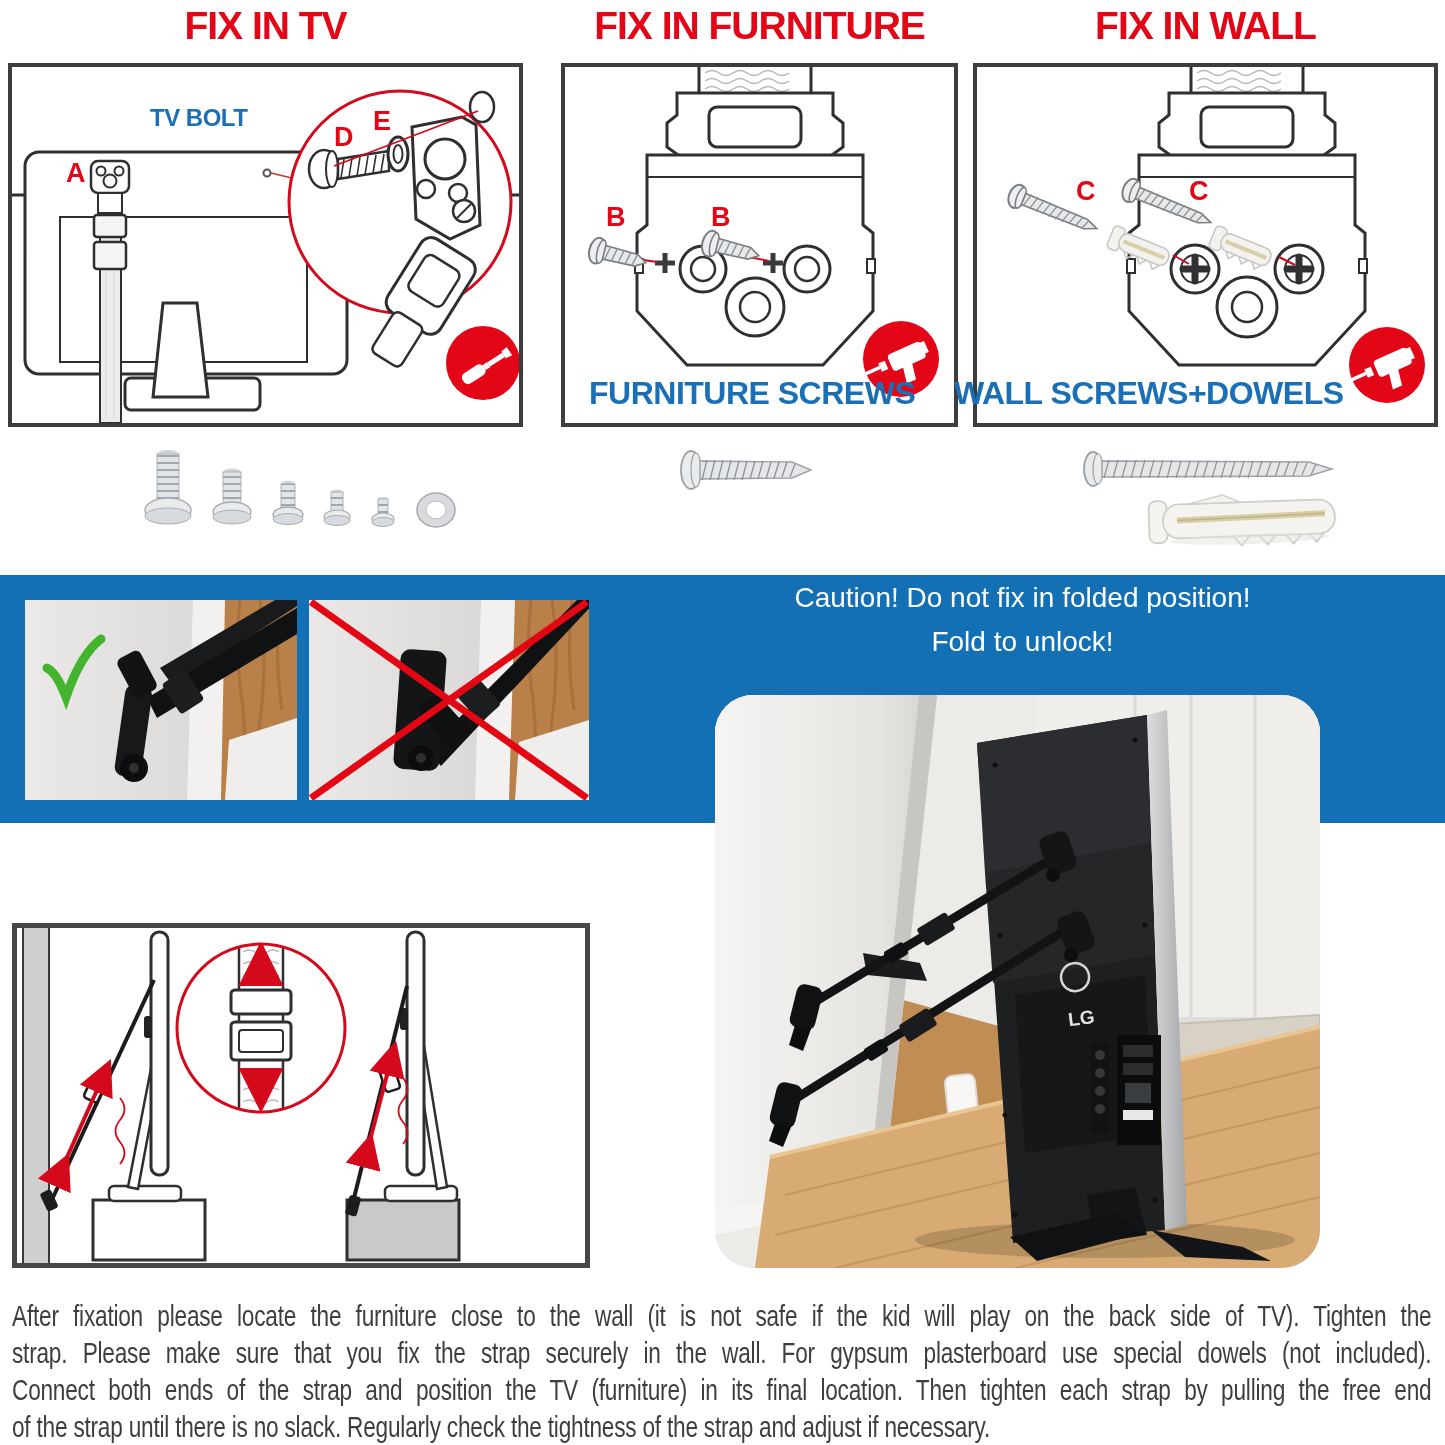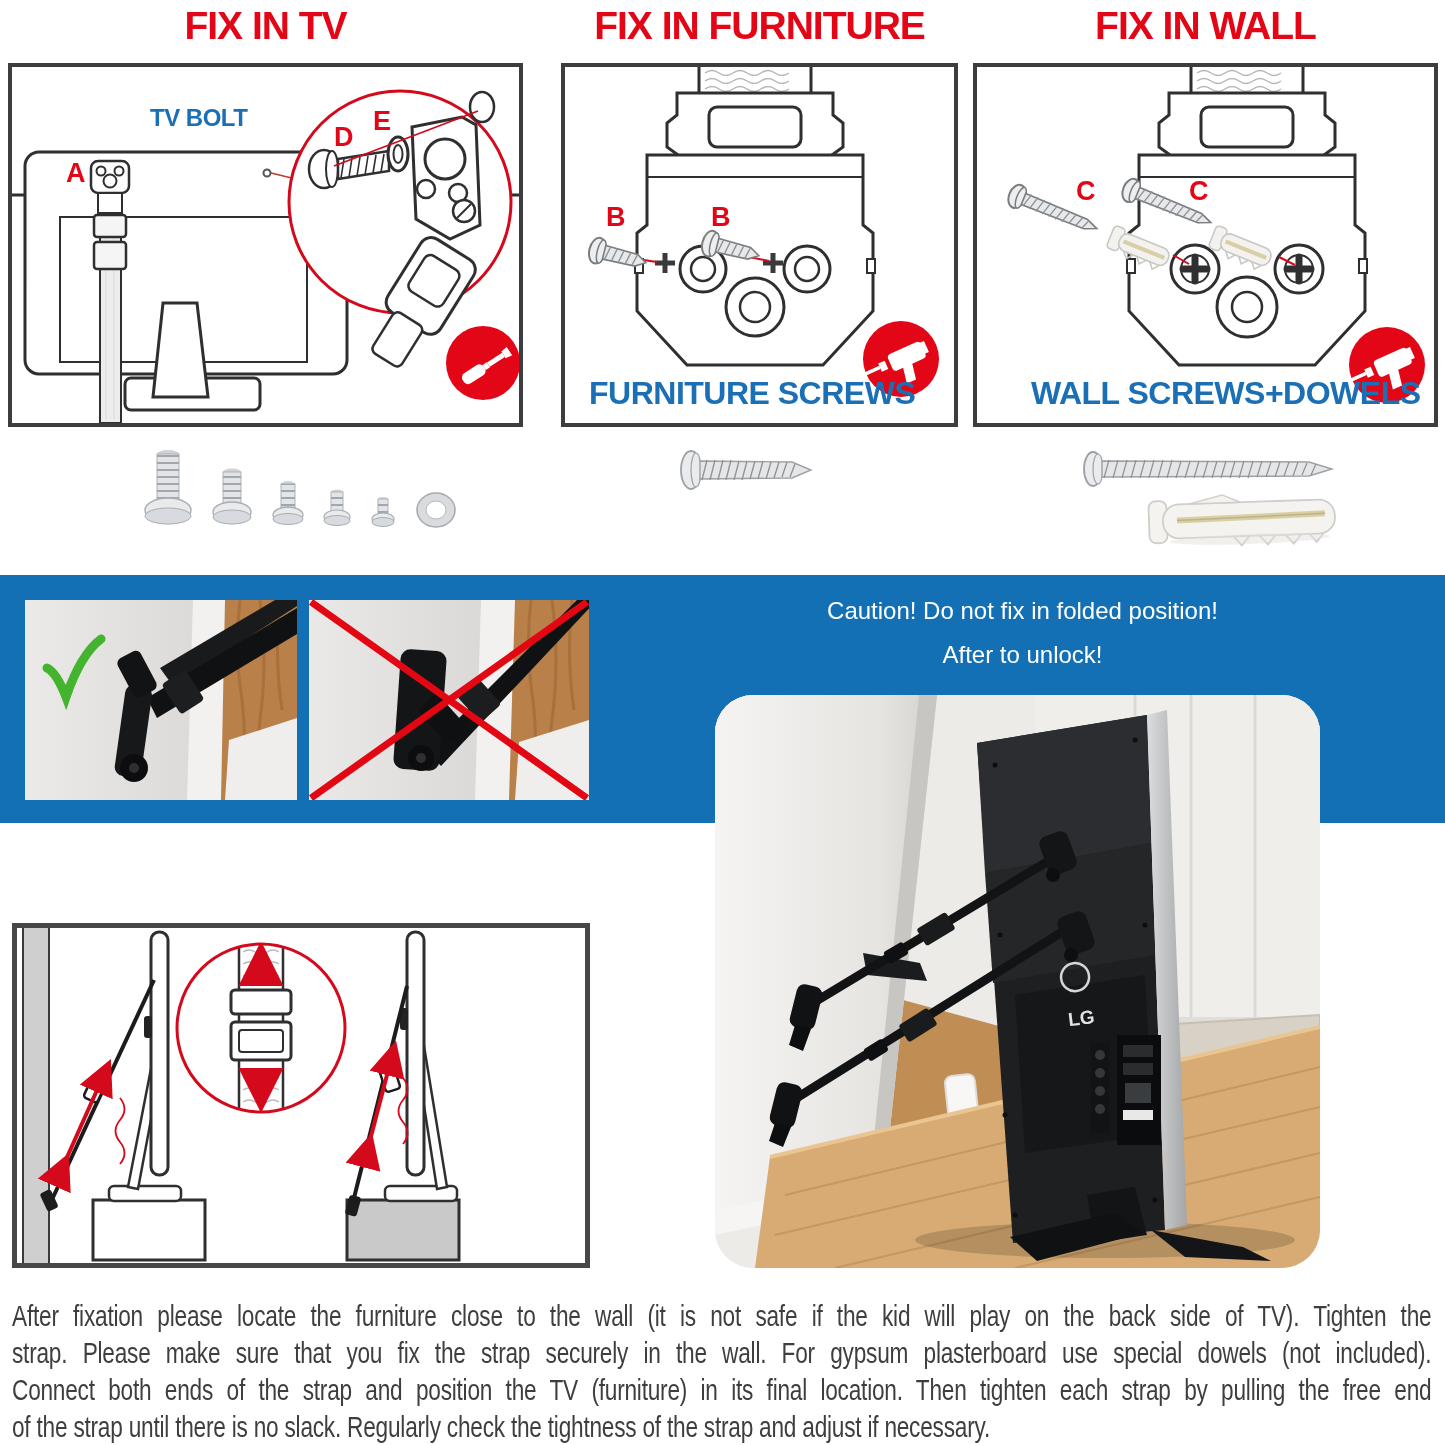--- a/index.html
+++ b/index.html
@@ -6,22 +6,22 @@
   .page{position:relative;width:1445px;height:1445px;background:#ffffff;overflow:hidden;
         font-family:"Liberation Sans", sans-serif;}
   .abs{position:absolute;}
   .sec-title{font-size:39px;font-weight:bold;color:#e30617;text-align:center;letter-spacing:-1px;}
   .panel{position:absolute;border:4px solid #3d3d40;background:#fff;box-sizing:border-box;}
   .panel svg{position:absolute;left:0;top:0;}
   .cap-blue{font-size:32px;font-weight:bold;color:#1a6fb5;letter-spacing:-0.5px;white-space:nowrap;}
   .part-label{font-size:27px;font-weight:bold;color:#e30617;}
   .band{position:absolute;left:0;top:575px;width:1445px;height:248px;background:#1470b4;}
   .photo{position:absolute;overflow:hidden;background:#ddd;}
-  .caution{position:absolute;left:690px;top:589px;width:665px;text-align:center;color:#ffffff;
-           font-size:24px;line-height:44px;font-weight:normal;}
+  .caution{position:absolute;left:690px;top:576px;width:665px;text-align:center;color:#ffffff;
+           font-size:28px;line-height:44px;font-weight:normal;}
   .tv-photo{position:absolute;left:715px;top:695px;width:605px;height:573px;border-radius:38px;
             overflow:hidden;background:#ecebe8;}
   .secure-title{position:absolute;left:12px;top:849px;width:578px;text-align:center;
                 font-size:40px;font-weight:bold;color:#e30617;letter-spacing:-1px;}
   .safety-panel{position:absolute;left:12px;top:923px;width:578px;height:345px;
                 border:5px solid #47474a;box-sizing:border-box;background:#fff;}
   .footer{position:absolute;left:12px;top:1297px;width:1880px;transform:scaleX(0.755);
           transform-origin:left top;color:#3e3e3e;}
   .footer .fl{font-size:30px;line-height:37px;letter-spacing:-0.3px;white-space:normal;}
   .footer .just{text-align:justify;text-align-last:justify;}
@@ -226,21 +226,21 @@
           <path d="M8 0 h28 a4 4 0 0 1 4 4 v10 a4 4 0 0 1 -4 4 h-12 l-3 16 h-10 l3 -16 h-6 a4 4 0 0 1 -4 -4 v-10 a4 4 0 0 1 4 -4 z"></path>
           <rect x="-7" y="4" width="7" height="9"></rect>
           <rect x="-24" y="6.5" width="17" height="3.5"></rect>
           <rect x="38" y="2" width="6" height="12"></rect>
         </g>
       </g>
     </svg>
   </div>
   <div class="abs part-label" style="left:1076px;top:176px;">C</div>
   <div class="abs part-label" style="left:1189px;top:176px;">C</div>
-  <div class="abs cap-blue" style="left:1031px;top:375px;">WALL SCREWS+DOWELS</div>
+  <div class="abs cap-blue" style="left:954px;top:375px;">WALL SCREWS+DOWELS</div>
 
   <svg class="hw" style="left:140px;top:446px;" width="340" height="84" viewBox="0 0 340 84">
     <defs>
       <pattern id="thrV" width="30" height="7" patternUnits="userSpaceOnUse">
         <line x1="0" y1="3" x2="30" y2="3" stroke="#9ba0a5" stroke-width="1.8"></line>
       </pattern>
     </defs>
 
     <ellipse cx="28" cy="8" rx="11" ry="4" fill="#cfd2d6"></ellipse>
     <rect x="17" y="8" width="22" height="54" fill="#e2e4e7" stroke="#aeb2b7" stroke-width="1"></rect>
@@ -363,21 +363,21 @@
         </g>
       <g>
         <line x1="2" y1="2" x2="278" y2="198" stroke="#e30613" stroke-width="7"></line>
         <line x1="278" y1="2" x2="2" y2="198" stroke="#e30613" stroke-width="7"></line>
       </g>
     </svg>
   </div>
 
   <div class="caution">
     <div>Caution! Do not fix in folded position!</div>
-    <div>After to unlock!</div>
+    <div>Fold to unlock!</div>
   </div>
 
   <div class="tv-photo">
     <svg width="605" height="573" viewBox="0 0 605 573">
       <defs>
         <linearGradient id="wallg3" x1="0" y1="0" x2="1" y2="0">
           <stop offset="0" stop-color="#f5f4f2"></stop>
             <stop offset="0.75" stop-color="#e6e4e1"></stop>
             <stop offset="1" stop-color="#d3d1cd"></stop>
         </linearGradient>

